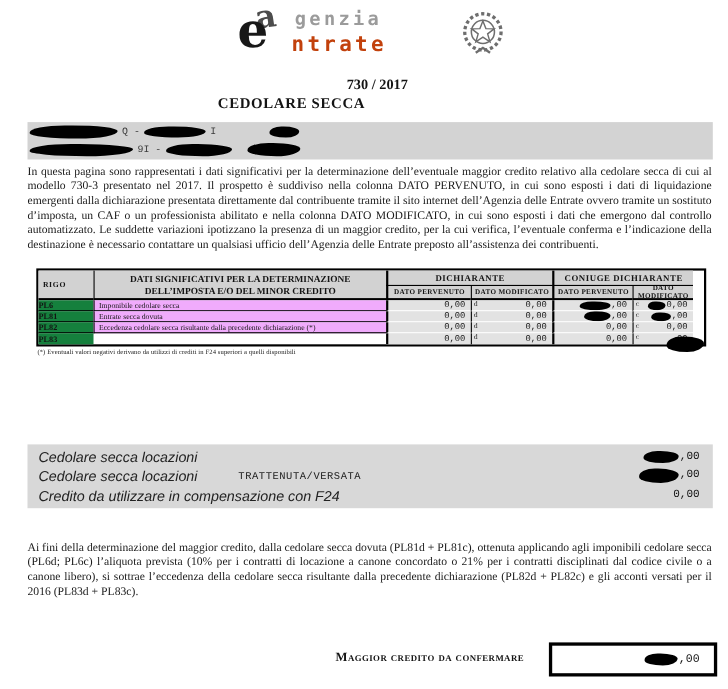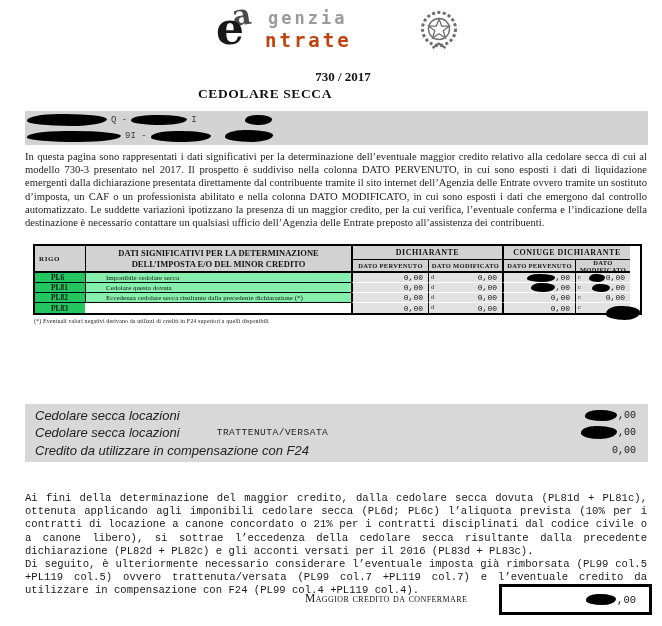--- a/index.html
+++ b/index.html
@@ -22,58 +22,58 @@
   .form-title{position:absolute;top:86px;left:0;width:530px;text-align:center;font-weight:bold;font-size:13.5px;letter-spacing:0.6px;}
 
   
   .tp-bar{position:absolute;left:25px;top:111px;width:623px;height:34px;background:#d3d3d3;box-sizing:border-box;padding:1px 0 0 2px;}
   .tp-line{height:16px;display:flex;align-items:center;gap:4px;font-family:"Liberation Mono",monospace;font-size:9px;color:#3a3a3a;}
 
   
   .para{position:absolute;left:25px;width:622px;text-align:justify;font-size:10.6px;line-height:13.2px;color:#1a1a1a;}
   .para-intro{top:150px;}
   .para-expl{top:492px;}
-  .para-expl p{margin:0;font-family:Liberation Mono, monospace;}
+  .para-expl p{margin:0;}
 
   
   .tbl{position:absolute;left:33px;top:244px;width:605px;border:2px solid #000;background:#fff;
        display:grid;grid-template-columns:50px 266px 77px 74px 73px 55px;grid-template-rows:14px 13px 10px 10px 10px 10px;}
   .tbl > div{box-sizing:border-box;overflow:hidden;}
   .h{background:#d2d2d2;display:flex;align-items:center;justify-content:center;text-align:center;font-weight:bold;}
   .c-rigo{grid-column:1;grid-row:1/3;justify-content:flex-start;padding-left:4px;font-size:7px;letter-spacing:0.6px;border-bottom:2px solid #000;}
   .c-desc{grid-column:2;grid-row:1/3;font-size:8.5px;line-height:10.5px;padding:0 28px;border-bottom:2px solid #000;}
   .g-dich{grid-column:3/5;grid-row:1;font-size:8px;letter-spacing:0.5px;border-bottom:1px solid #000;}
   .g-con{grid-column:5/7;grid-row:1;font-size:8px;letter-spacing:0.5px;border-bottom:1px solid #000;}
   .sub{grid-row:2;font-size:6.5px;letter-spacing:0.3px;border-bottom:2px solid #000;}
   .s1{grid-column:3;} .s2{grid-column:4;} .s3{grid-column:5;} .s4{grid-column:6;}
   .bL1{border-left:1px solid #000;} .bL2{border-left:2px solid #000;}
   .r3{grid-row:3;} .r4{grid-row:4;} .r5{grid-row:5;} .r6{grid-row:6;}
-  .d1{grid-column:1;background:#22c55e;font-weight:bold;font-size:7.5px;padding-left:16px;display:flex;align-items:center;}
-  .d2{grid-column:2;background:#86efac;font-size:7px;padding-left:20px;display:flex;align-items:center;font-family:Liberation Serif, serif;}
+  .d1{grid-column:1;background:#15803d;font-weight:bold;font-size:7.5px;padding-left:0;display:flex;align-items:center;}
+  .d2{grid-column:2;background:#f0abfc;font-size:7px;padding-left:4px;display:flex;align-items:center;font-family:Liberation Serif, serif;}
   .d3{grid-column:3;} .d4{grid-column:4;} .d5{grid-column:5;} .d6{grid-column:6;}
   .val{background:#e2e2e2;font-family:"Liberation Mono",monospace;font-size:8px;display:flex;align-items:center;justify-content:flex-end;padding-right:5px;gap:1px;}
   .valm{justify-content:space-between;padding-left:2px;}
   .valm .vright{display:flex;align-items:center;gap:1px;}
   .mk{font-family:"Liberation Serif",serif;font-size:6.5px;line-height:6.5px;align-self:flex-start;padding-top:1px;}
   .r3.d1,.r4.d1,.r5.d1,.r3.d2,.r4.d2,.r5.d2{border-bottom:1px solid #000;}
   .r3.val,.r4.val,.r5.val{border-bottom:1px solid #fff;}
   .footnote{position:absolute;left:34px;top:318px;font-size:6px;color:#1a1a1a;letter-spacing:0.1px;}
   .hang-blob{position:absolute;left:606px;top:306px;width:34px;height:14px;}
 
   
   .summary{position:absolute;left:25px;top:404px;width:623px;height:58px;background:#d8d8d8;box-sizing:border-box;padding:3px 8px 0 10px;}
   .sum-row{height:17px;display:flex;align-items:center;}
   .sum-row.last{height:19px;}
   .sum-lbl{font-family:"Liberation Sans",sans-serif;font-style:italic;font-size:13px;color:#222;width:150px;flex:none;}
   .sum-lbl.wide{width:auto;}
   .sum-mode{font-family:"Liberation Mono",monospace;font-size:9.5px;letter-spacing:0.5px;width:175px;flex:none;text-align:center;color:#222;}
   .sum-val{margin-left:auto;font-family:"Liberation Mono",monospace;font-size:10px;display:flex;align-items:center;gap:1px;padding-right:4px;}
 
   
-  .foot-label{position:absolute;left:305px;top:592px;font-weight:normal;font-size:11.5px;font-variant:small-caps;letter-spacing:0.4px;}
+  .foot-label{position:absolute;left:305px;top:592px;font-weight:bold;font-size:11.5px;font-variant:small-caps;letter-spacing:0.4px;}
   .foot-box{position:absolute;left:499px;top:584px;width:134px;height:25px;border:3px solid #000;display:flex;align-items:center;justify-content:flex-end;padding-right:13px;font-family:"Liberation Mono",monospace;font-size:10.5px;gap:1px;}
 </style>
 </head>
 <body>
 
 <div>
 
   <div class="logo-wrap">
     <div class="logo-mark">
       <span class="glyph-a">a</span>
@@ -141,21 +141,21 @@
       </div>
     <div class="val valm d6 r3 bL1">
         <span class="mk">c</span>
         <span class="vright">
           <span class="blob" style="width:16px;height:8px"></span>
           <span>0,00</span>
         </span>
       </div>
 
     <div class="d1 r4">PL81</div>
-    <div class="d2 r4 bL1">Cedolare questa dovuta</div>
+    <div class="d2 r4 bL1">Entrate secca dovuta</div>
     <div class="val d3 r4 bL2">
         <span>0,00</span>
       </div>
     <div class="val valm d4 r4 bL1">
         <span class="mk">d</span>
         <span class="vright">
           <span>0,00</span>
         </span>
       </div>
     <div class="val d5 r4 bL2">
@@ -234,21 +234,20 @@
     <div class="sum-row last">
       <span class="sum-lbl wide">Credito da utilizzare in compensazione con F24</span>
       <span class="sum-val">
           <span>0,00</span>
         </span>
     </div>
   </div>
 
   <div class="para para-expl">
     <p>Ai fini della determinazione del maggior credito, dalla cedolare secca dovuta (PL81d + PL81c), ottenuta applicando agli imponibili cedolare secca (PL6d; PL6c) l’aliquota prevista (10% per i contratti di locazione a canone concordato o 21% per i contratti disciplinati dal codice civile o a canone libero), si sottrae l’eccedenza della cedolare secca risultante dalla precedente dichiarazione (PL82d + PL82c) e gli acconti versati per il 2016 (PL83d + PL83c).</p>
-    <p>Di seguito, è ulteriormente necessario considerare l’eventuale imposta già rimborsata (PL99 col.5 +PL119 col.5) ovvero trattenuta/versata (PL99 col.7 +PL119 col.7) e l’eventuale credito da utilizzare in compensazione con F24 (PL99 col.4 +PL119 col.4).</p>
   </div>
 
   <div class="foot-label">Maggior credito da confermare</div>
   <div class="foot-box">
     <span class="blob" style="width:30px;height:11px"></span>
     <span>,00</span>
   </div>
 
 </div>
 

